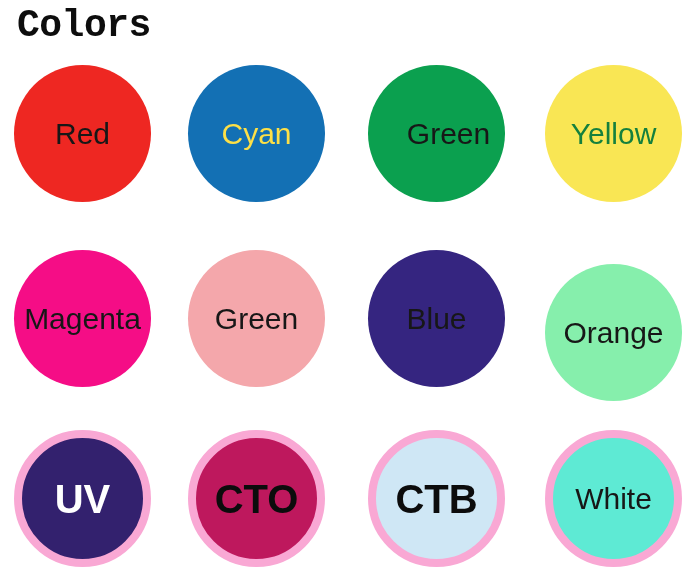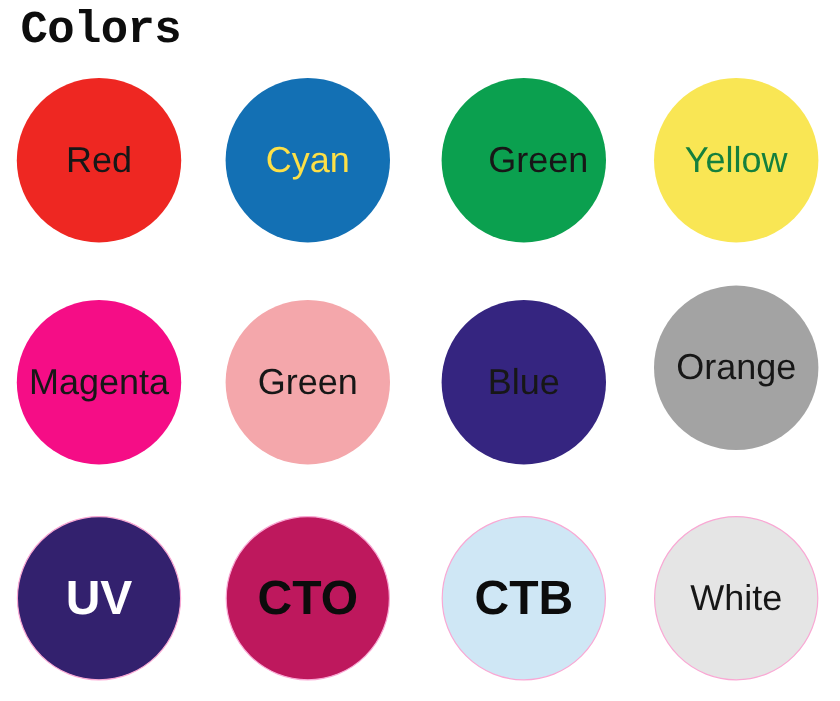--- a/index.html
+++ b/index.html
@@ -55,21 +55,21 @@
     line-height: 1;
     pointer-events: none;
   }
   .swatch.bold-label .label {
     font-weight: bold;
     font-size: 40px;
     letter-spacing: 0px;
   }
   .swatch.ring {
     box-sizing: border-box;
-    border: 1px solid #f9a8d4;
+    border: 8px solid #f9a8d4;
   }
   .swatch.light-label .label {
     color: #ffffff;
   }
 </style>
 </head>
 <body>
 
 <div id="chart">
   <div class="title">Colors</div>
@@ -88,29 +88,29 @@
       </div>
       <div class="swatch" style="left: 14px; top: 250px; width: 137px; height: 137px; background: rgb(245, 13, 134);">
         <span class="label" style="color: rgb(23, 23, 23);">Magenta</span>
       </div>
       <div class="swatch" style="left: 188px; top: 250px; width: 137px; height: 137px; background: rgb(244, 167, 171);">
         <span class="label" style="color: rgb(23, 23, 23);">Green</span>
       </div>
       <div class="swatch" style="left: 368px; top: 250px; width: 137px; height: 137px; background: rgb(53, 37, 128);">
         <span class="label" style="color: rgb(23, 23, 23);">Blue</span>
       </div>
-      <div class="swatch" style="left: 545px; top: 238px; width: 137px; height: 137px; background: #a3a3a3;">
+      <div class="swatch" style="left: 545px; top: 264px; width: 137px; height: 137px; background: #86efac;">
         <span class="label" style="color: rgb(23, 23, 23);">Orange</span>
       </div>
       <div class="swatch bold-label ring light-label" style="left: 14px; top: 430px; width: 137px; height: 137px; background: rgb(51, 33, 110);">
         <span class="label" style="color: rgb(255, 255, 255);">UV</span>
       </div>
       <div class="swatch bold-label ring" style="left: 188px; top: 430px; width: 137px; height: 137px; background: #be185d;">
         <span class="label" style="color: rgb(12, 12, 12);">CTO</span>
       </div>
       <div class="swatch bold-label ring" style="left: 368px; top: 430px; width: 137px; height: 137px; background: rgb(207, 231, 245);">
         <span class="label" style="color: rgb(12, 12, 12);">CTB</span>
       </div>
-      <div class="swatch ring" style="left: 545px; top: 430px; width: 137px; height: 137px; background: #e5e5e5;">
+      <div class="swatch ring" style="left: 545px; top: 430px; width: 137px; height: 137px; background: #5eead4;">
         <span class="label" style="color: rgb(23, 23, 23);">White</span>
       </div>
     </div>
 </div>
 
 </body></html>

